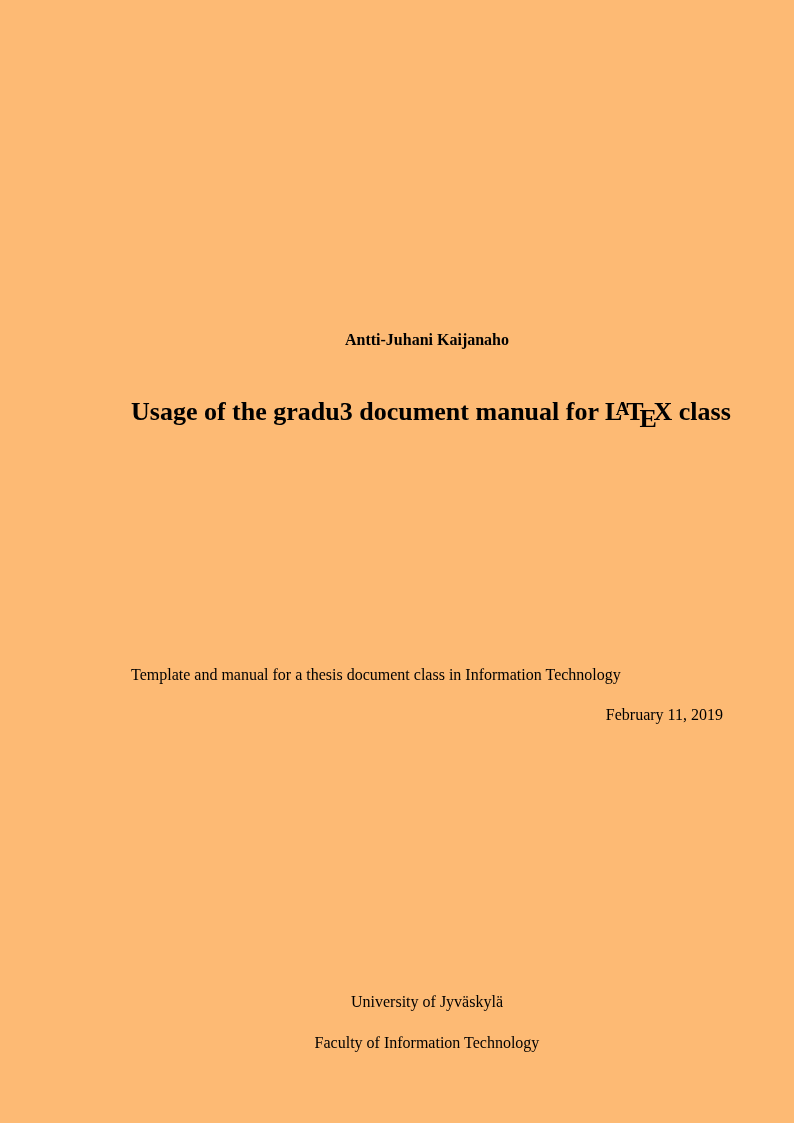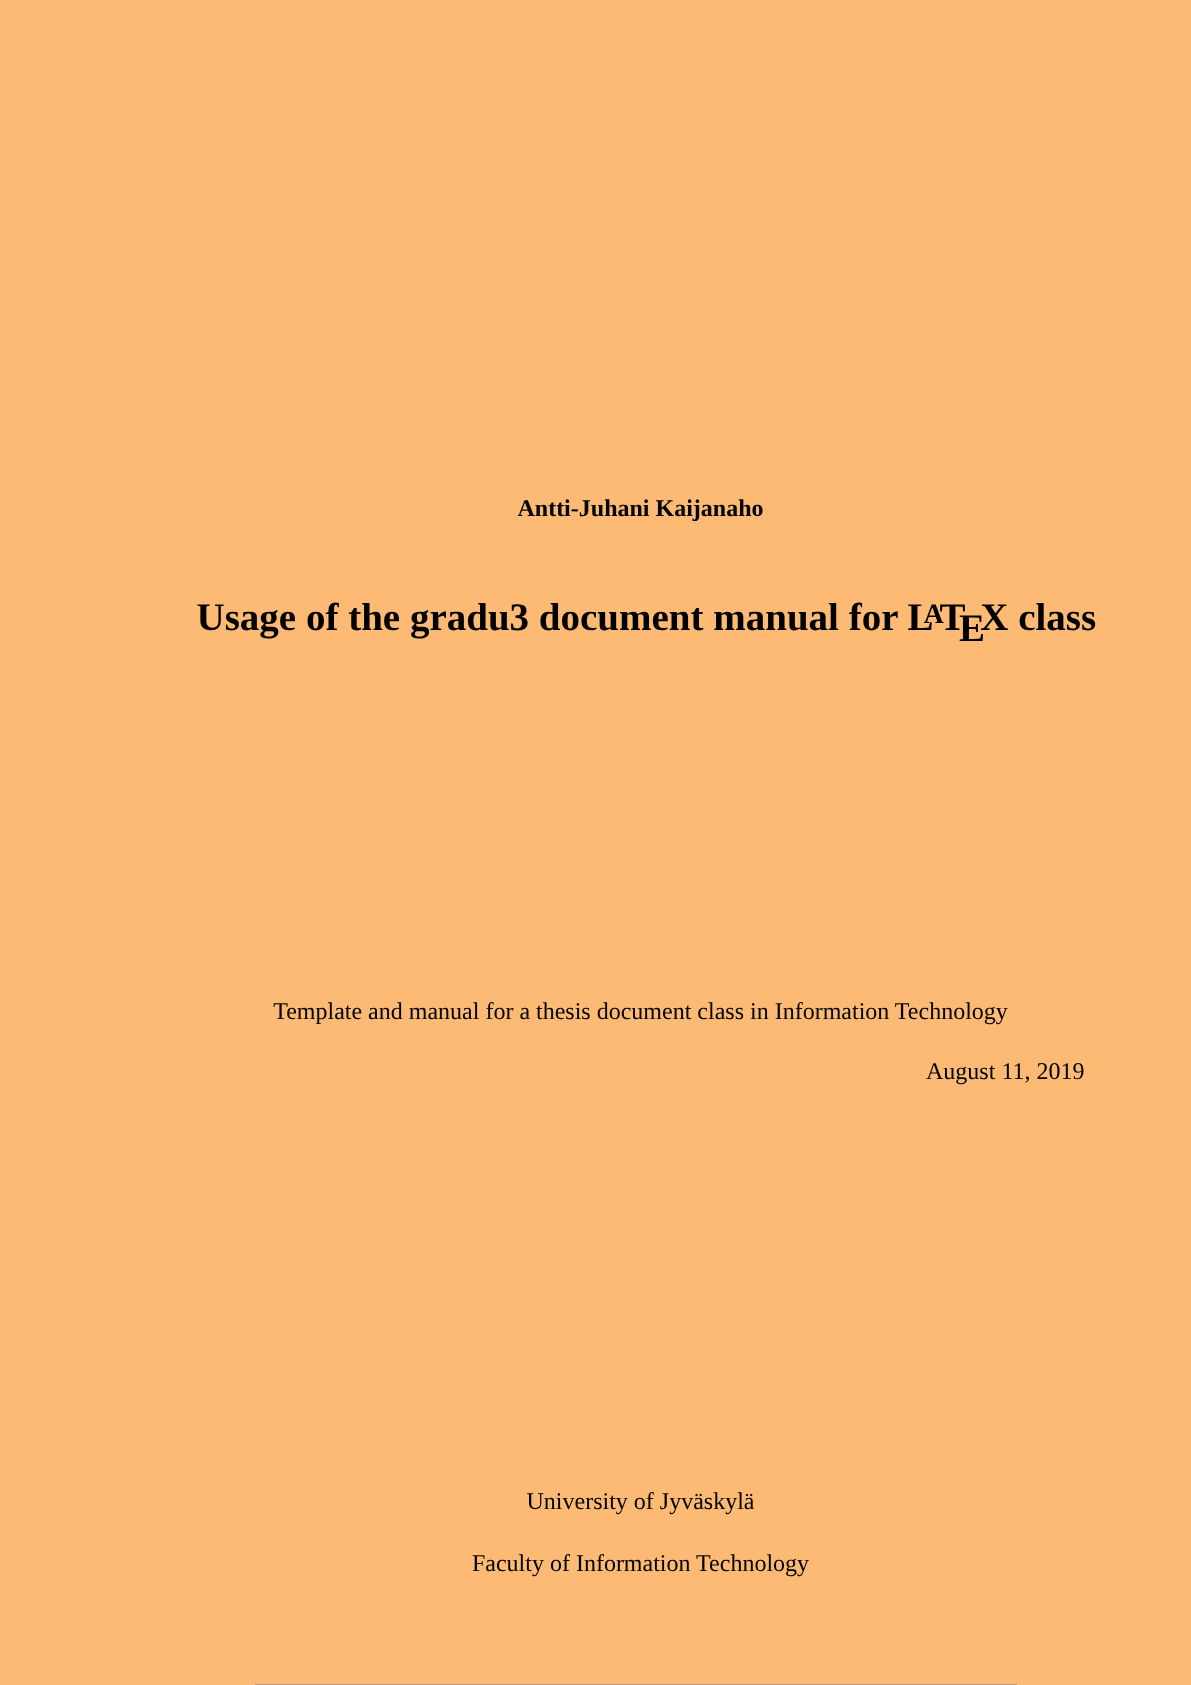--- a/index.html
+++ b/index.html
@@ -32,21 +32,21 @@
   .doc-title {
     top: 398px;
     text-align: center;
     font-weight: bold;
     font-size: 26px;
     white-space: nowrap;
     line-height: 1.1;
   }
   .thesis-type {
     top: 666px;
-    text-align: center;
+    text-align: left;
   }
   .date-line {
     top: 706px;
     text-align: right;
   }
   .university {
     top: 993px;
     text-align: center;
   }
   .faculty {
@@ -71,19 +71,19 @@
 <body>
 
 <div class="page">
 
   <div class="line author">Antti-Juhani Kaijanaho</div>
 
   <div class="line doc-title"><span>Usage of the gradu3 document manual for </span><span><span>L</span><span class="lx-a">A</span><span>T</span><span class="lx-e">E</span><span>X</span></span><span> class</span></div>
 
   <div class="line thesis-type">Template and manual for a thesis document class in Information Technology</div>
 
-  <div class="line date-line">August 11, 2019</div>
+  <div class="line date-line">February 11, 2019</div>
 
   <div class="line university">University of Jyväskylä</div>
 
   <div class="line faculty">Faculty of Information Technology</div>
 
 </div>
 
 </body></html>

